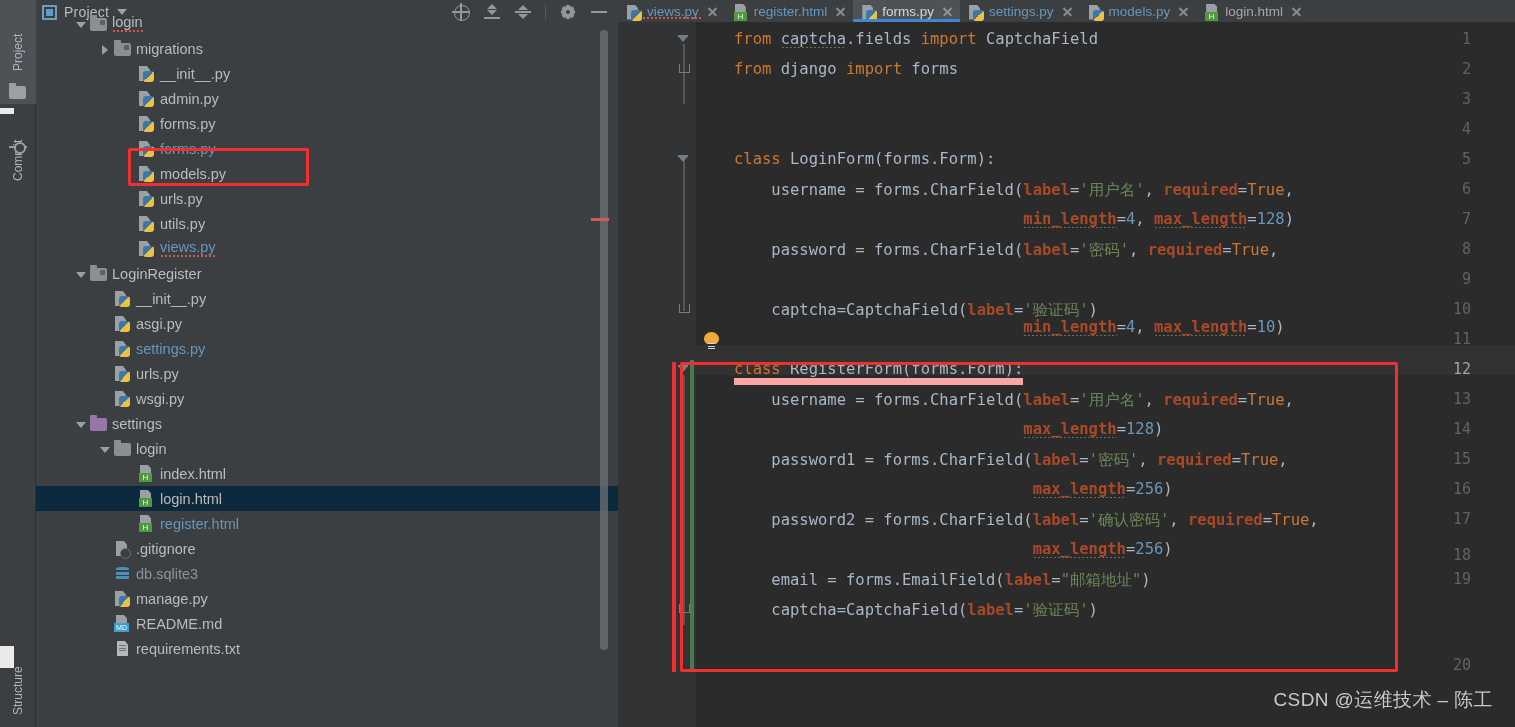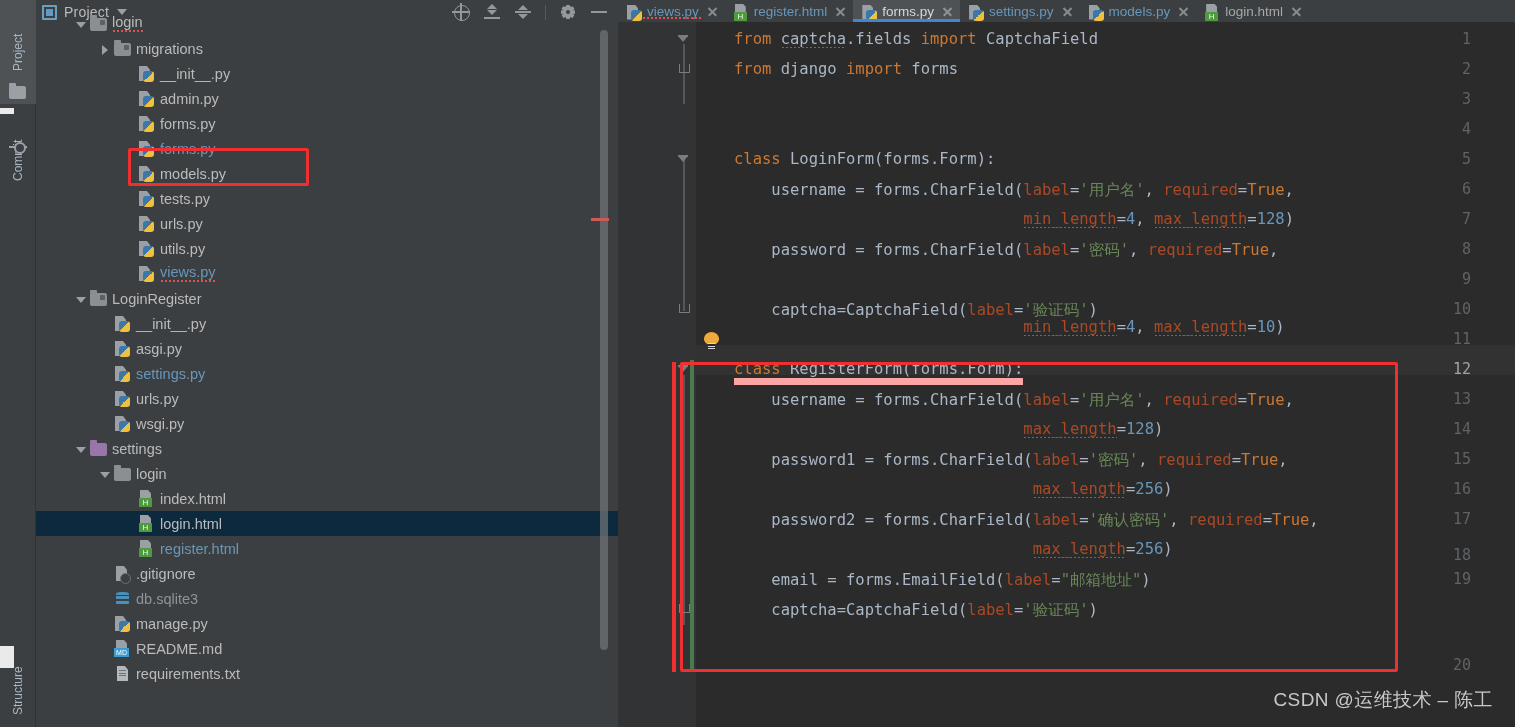--- a/index.html
+++ b/index.html
@@ -296,21 +296,21 @@
     position:absolute; left:4px; top:11px; width:7px; height:6px;
     background: repeating-linear-gradient(#d8d8d8 0 1.4px, #2b2b2b 1.4px 2.6px);
   }
   .cl {
     position:absolute; left:116px; font-family:"DejaVu Sans Mono", monospace;
     font-size:15.5px; white-space:pre; color:#a9b7c6; letter-spacing:0px;
   }
   .k  { color:#cc7832; }
   .str{ color:#6a8759; }           
   .num{ color:#6897bb; }           
-  .kwarg { color:#aa4926; }
+  .kwarg { color:#aa4926;font-weight:bold; }
   .greyu {
     border-bottom:7px solid #fca5a5;
   }
   .dotu {
     background-image: radial-gradient(circle at 2px 2px, #6e6e4a 1px, transparent 1.2px);
     background-size:4px 3px; background-repeat:repeat-x; background-position:left 1.05em;
   }
 
   .annot-code {
     position:absolute; left:62px; top:340px; width:718px; height:310px;
@@ -415,25 +415,20 @@
           <span class="tlabel blue">forms.py</span>
         </div>
         <div class="trow" style="padding-left: 86px;">
           <span class="arrow "></span>
           <span class="ficon ic-py"></span>
           <span class="tlabel">models.py</span>
         </div>
         <div class="trow" style="padding-left: 86px;">
           <span class="arrow "></span>
           <span class="ficon ic-py"></span>
-          <span class="tlabel">tests.py</span>
-        </div>
-        <div class="trow" style="padding-left: 86px;">
-          <span class="arrow "></span>
-          <span class="ficon ic-py"></span>
           <span class="tlabel">urls.py</span>
         </div>
         <div class="trow" style="padding-left: 86px;">
           <span class="arrow "></span>
           <span class="ficon ic-py"></span>
           <span class="tlabel">utils.py</span>
         </div>
         <div class="trow" style="padding-left: 86px;">
           <span class="arrow "></span>
           <span class="ficon ic-py"></span>

